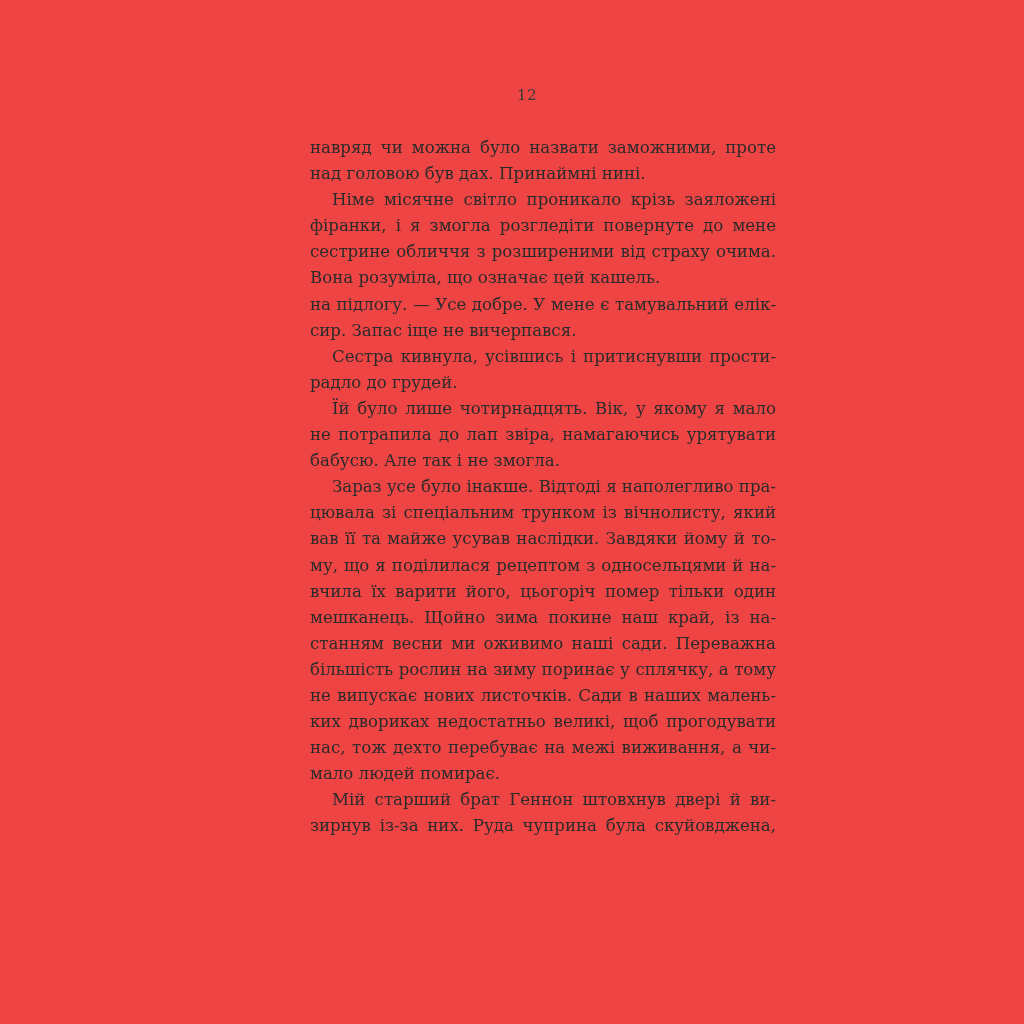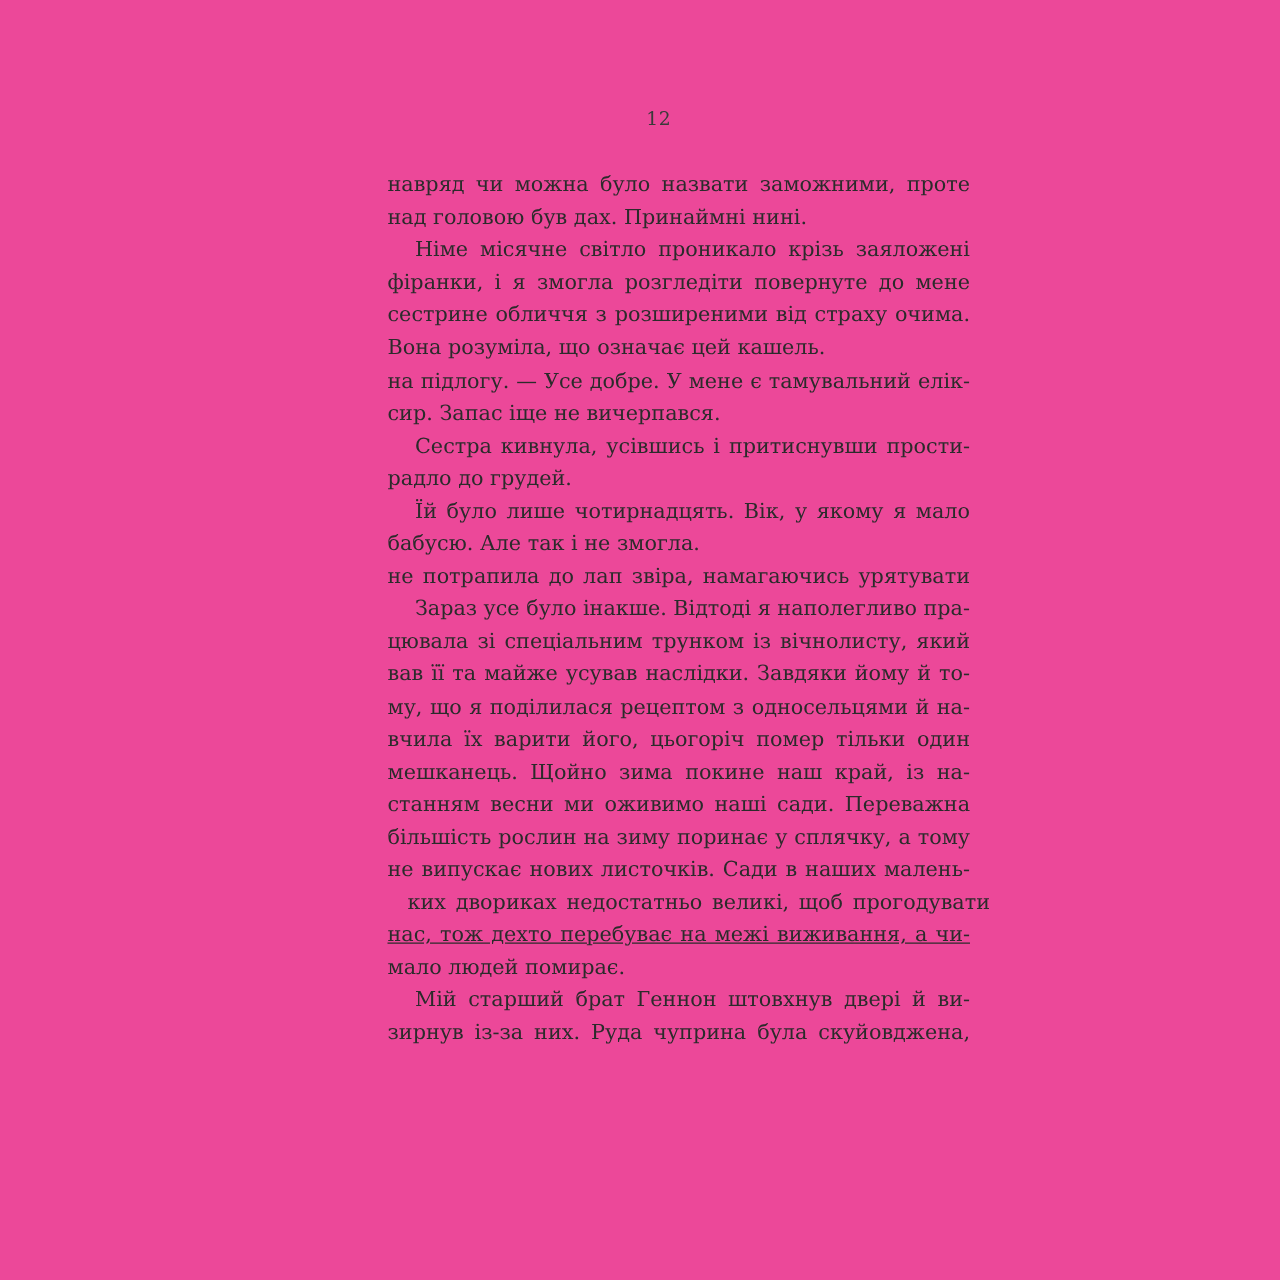--- a/index.html
+++ b/index.html
@@ -11,21 +11,21 @@
       width: 1024px;
       height: 1024px;
       position: relative;
       overflow: hidden;
     }
     .page {
       position: absolute;
       left: 0; top: 0;
       width: 1024px;
       height: 1024px;
-      background: #ec4899;
+      background: #ef4444;
     }
     .page-number {
       position: absolute;
       top: 86px;
       left: 0;
       width: 1054px;
       text-align: center;
       font-family: "DejaVu Serif", "Liberation Serif", serif;
       font-size: 15px;
       color: #3a3a3a;
@@ -66,30 +66,30 @@
       <span class="line last" style="white-space: nowrap;">над головою був дах. Принаймні нині.</span>
       <span class="line indent" style="white-space: nowrap; word-spacing: 4.25312px; text-align-last: left; text-align: left;">Німе місячне світло проникало крізь заяложені</span>
       <span class="line" style="white-space: nowrap; word-spacing: 3.8125px; text-align-last: left; text-align: left;">фіранки, і я змогла розгледіти повернуте до мене</span>
       <span class="line" style="white-space: nowrap; word-spacing: 0.901042px; text-align-last: left; text-align: left;">сестрине обличчя з розширеними від страху очима.</span>
       <span class="line last" style="white-space: nowrap;">Вона розуміла, що означає цей кашель.</span>
       <span class="line" style="white-space: nowrap; word-spacing: 0.314236px; text-align-last: left; text-align: left;">на підлогу. — Усе добре. У мене є тамувальний елік-</span>
       <span class="line last" style="white-space: nowrap;">сир. Запас іще не вичерпався.</span>
       <span class="line indent" style="white-space: nowrap; word-spacing: 1.84688px; text-align-last: left; text-align: left;">Сестра кивнула, усівшись і притиснувши прости-</span>
       <span class="line last" style="white-space: nowrap;">радло до грудей.</span>
       <span class="line indent" style="white-space: nowrap; word-spacing: 2.40234px; text-align-last: left; text-align: left;">Їй було лише чотирнадцять. Вік, у якому я мало</span>
+      <span class="line" style="white-space: nowrap; word-spacing: 2.09375px; text-align-last: left; text-align: left;">не потрапила до лап звіра, намагаючись урятувати</span>
       <span class="line last" style="white-space: nowrap;">бабусю. Але так і не змогла.</span>
-      <span class="line" style="white-space: nowrap; word-spacing: 2.09375px; text-align-last: left; text-align: left;">не потрапила до лап звіра, намагаючись урятувати</span>
       <span class="line indent" style="white-space: nowrap; transform-origin: left center; display: block; width: 467.094px; transform: scaleX(0.997543); text-align-last: left; text-align: left;">Зараз усе було інакше. Відтоді я наполегливо пра-</span>
       <span class="line" style="white-space: nowrap; word-spacing: 1.92708px; text-align-last: left; text-align: left;">цювала зі спеціальним трунком із вічнолисту, який</span>
       <span class="line" style="white-space: nowrap; word-spacing: 1.07118px; text-align-last: left; text-align: left;">вав її та майже усував наслідки. Завдяки йому й то-</span>
       <span class="line" style="white-space: nowrap; word-spacing: 0.724609px; text-align-last: left; text-align: left;">му, що я поділилася рецептом з односельцями й на-</span>
       <span class="line" style="white-space: nowrap; word-spacing: 4.13393px; text-align-last: left; text-align: right;">вчила їх варити його, цьогоріч помер тільки один</span>
       <span class="line" style="white-space: nowrap; word-spacing: 4.70982px; text-align-last: left; text-align: left;">мешканець. Щойно зима покине наш край, із на-</span>
       <span class="line" style="white-space: nowrap; word-spacing: 3.11979px; text-align-last: left; text-align: left;">станням весни ми оживимо наші сади. Переважна</span>
       <span class="line" style="white-space: nowrap; word-spacing: 0.269531px; text-align-last: left; text-align: left;">більшість рослин на зиму поринає у сплячку, а тому</span>
       <span class="line" style="white-space: nowrap; word-spacing: 1.01562px; text-align-last: left; text-align: left;">не випускає нових листочків. Сади в наших малень-</span>
-      <span class="line" style="white-space: nowrap; word-spacing: 2.46563px; text-align-last: left; text-align: center; margin-left: 16px;">ких двориках недостатньо великі, щоб прогодувати</span>
-      <span class="line" style="white-space: nowrap; word-spacing: 1.25781px; text-align-last: left; text-align: center; text-decoration: underline;">нас, тож дехто перебуває на межі виживання, а чи-</span>
+      <span class="line" style="white-space: nowrap; word-spacing: 2.46563px; text-align-last: left; text-align: center;">ких двориках недостатньо великі, щоб прогодувати</span>
+      <span class="line" style="white-space: nowrap; word-spacing: 1.25781px; text-align-last: left; text-align: center;">нас, тож дехто перебуває на межі виживання, а чи-</span>
       <span class="line last" style="white-space: nowrap;">мало людей помирає.</span>
       <span class="line indent" style="white-space: nowrap; word-spacing: 3.95312px; text-align-last: left; text-align: right;">Мій старший брат Геннон штовхнув двері й ви-</span>
       <span class="line" style="white-space: nowrap; word-spacing: 3.46354px; text-align-last: left; text-align: left;">зирнув із-за них. Руда чуприна була скуйовджена,</span>
     </div>
 </div>
 
 </body></html>

